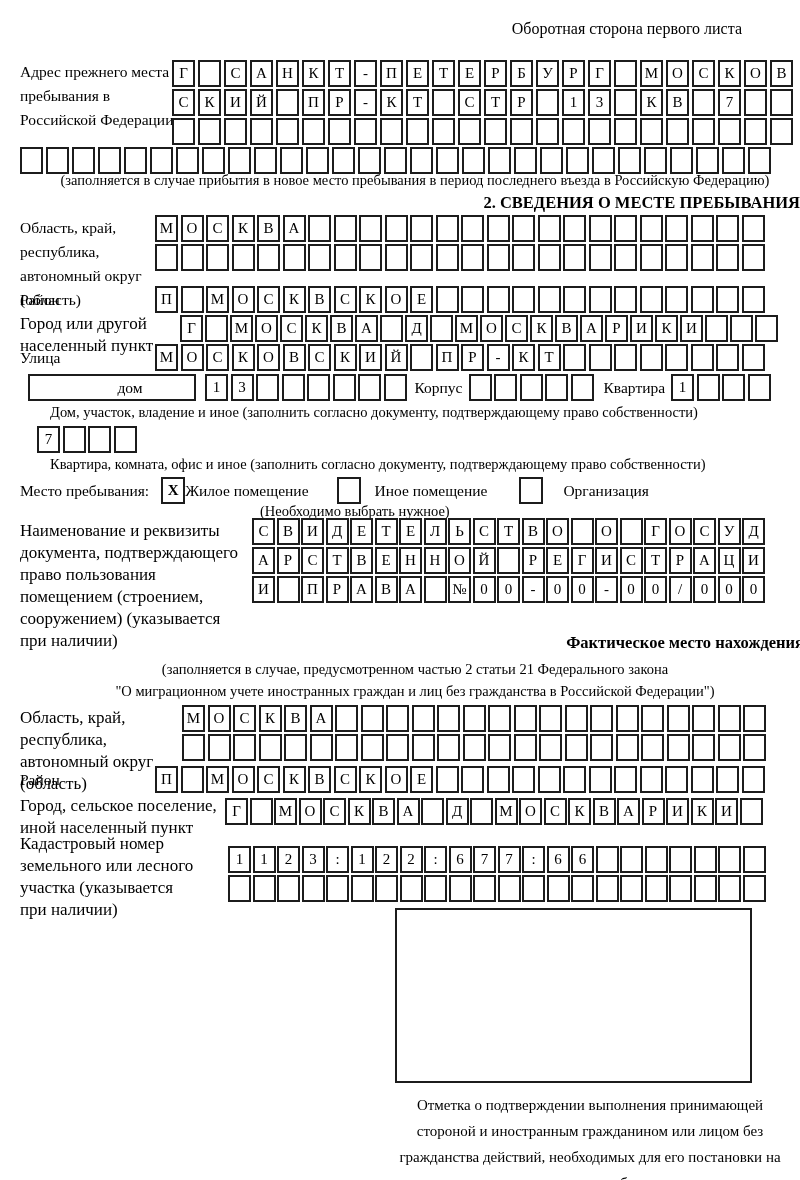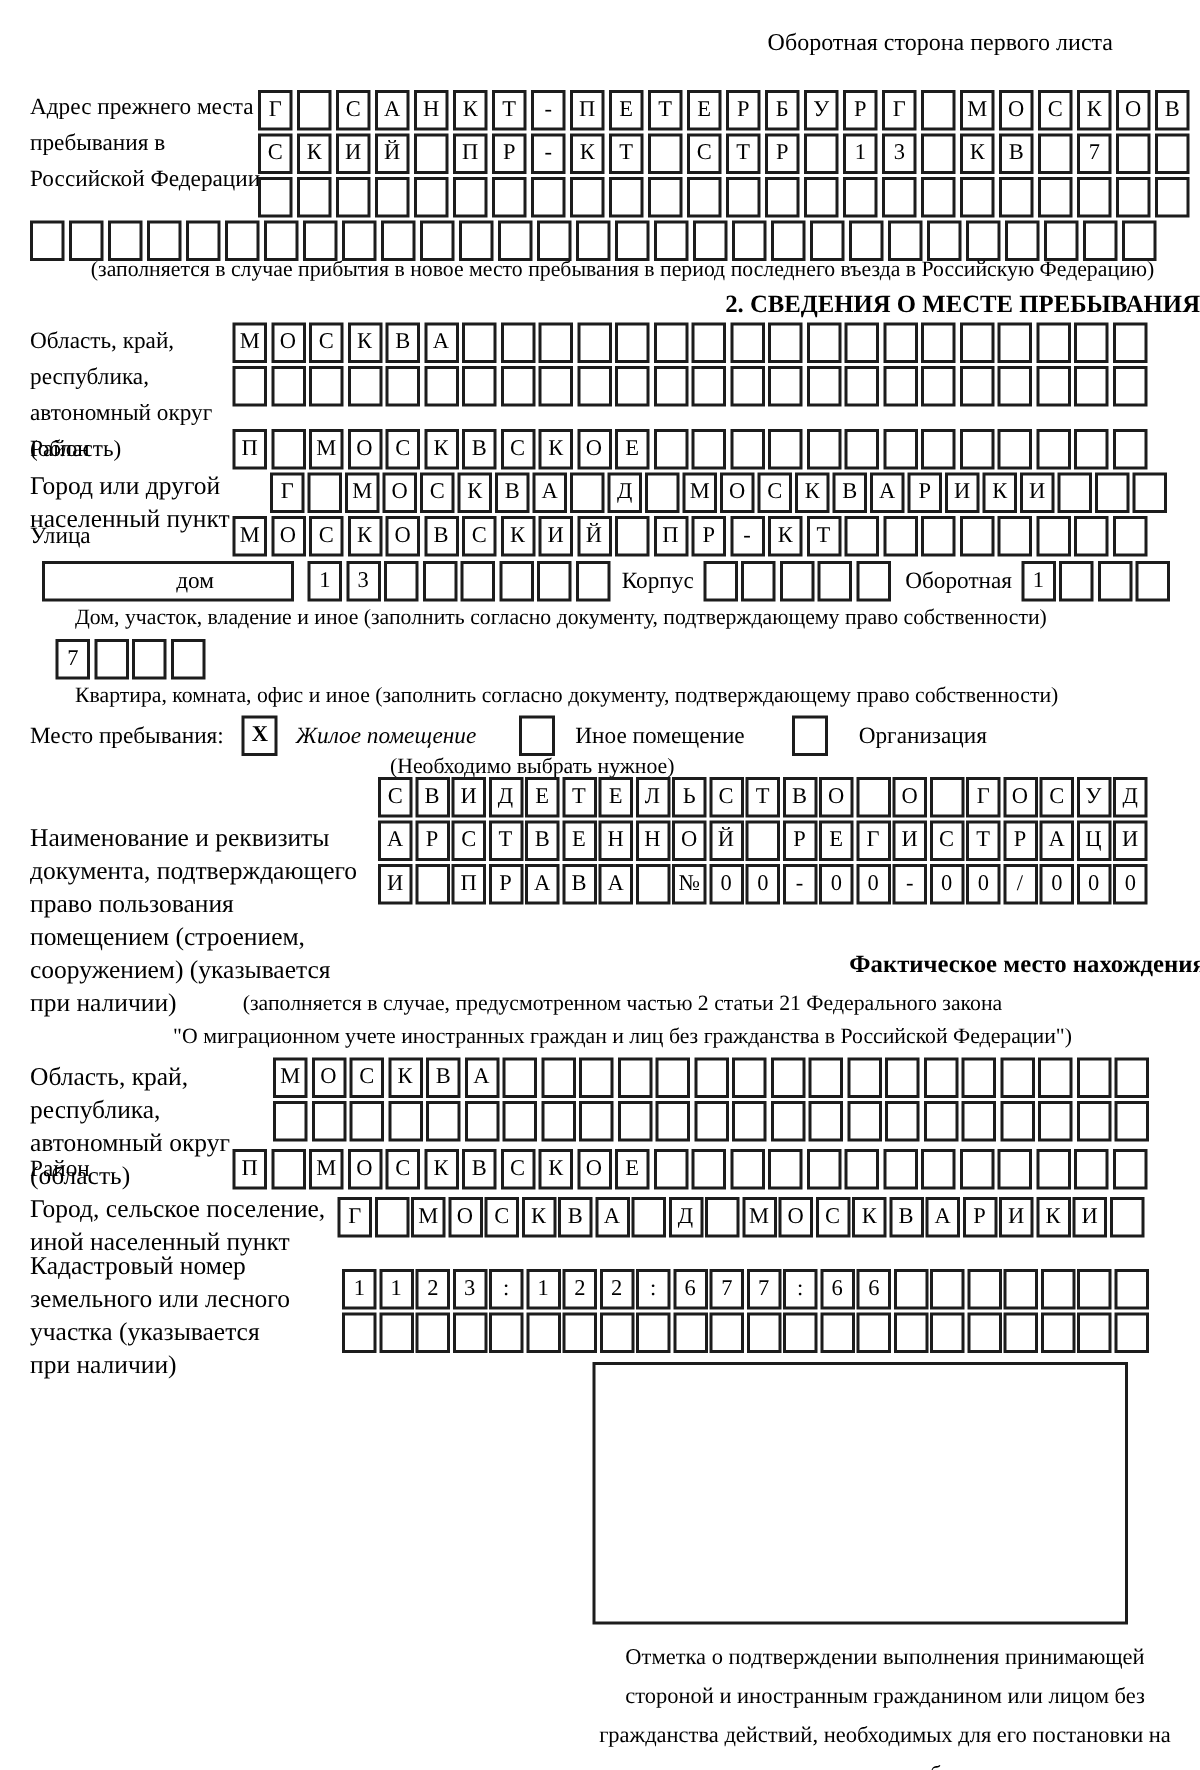--- a/index.html
+++ b/index.html
@@ -302,21 +302,21 @@
       <span class="cell"></span>
     </div>
   <div class="lbl" style="margin-left:8px;margin-right:6px;">Корпус</div>
   <div class="boxrow gap25">
       <span class="cell"></span>
       <span class="cell"></span>
       <span class="cell"></span>
       <span class="cell"></span>
       <span class="cell"></span>
     </div>
-  <div class="lbl" style="margin-left:10px;margin-right:6px;">Оборотная</div>
+  <div class="lbl" style="margin-left:10px;margin-right:6px;">Квартира</div>
   <div class="boxrow gap25">
       <span class="cell">1</span>
       <span class="cell"></span>
       <span class="cell"></span>
       <span class="cell"></span>
     </div>
 </div>
 <div class="abs note" style="top:404px;left:35px;">Дом, участок, владение и иное (заполнить согласно документу, подтверждающему право собственности)</div>
 
 <div class="abs inline" style="top:426px;left:28px;">
@@ -325,29 +325,29 @@
       <span class="cell"></span>
       <span class="cell"></span>
       <span class="cell"></span>
     </div>
 </div>
 <div class="abs note" style="top:456px;left:35px;">Квартира, комната, офис и иное (заполнить согласно документу, подтверждающему право собственности)</div>
 
 <div class="abs inline" style="top:477px;left:20px;">
   <div class="lbl">Место пребывания:</div>
   <span class="chk" style="margin-left:12px;">X</span>
-  <div class="lbl" style="margin-left:12px;font-style:italic;">Жилое помещение</div>
+  <div class="lbl" style="">Жилое помещение</div>
   <span class="chk" style="margin-left:28px;"></span>
   <div class="lbl" style="margin-left:14px;">Иное помещение</div>
   <span class="chk" style="margin-left:32px;"></span>
   <div class="lbl" style="margin-left:20px;">Организация</div>
 </div>
 <div class="abs note" style="top:503px;left:245px;">(Необходимо выбрать нужное)</div>
 
-<div class="abs lbl-tight" style="top:548px;left:20px;width:228px;">Наименование и реквизиты документа, подтверждающего право пользования помещением (строением, сооружением) (указывается при наличии)</div>
+<div class="abs lbl-tight" style="top:520px;left:20px;width:228px;">Наименование и реквизиты документа, подтверждающего право пользования помещением (строением, сооружением) (указывается при наличии)</div>
 <div class="abs rows" style="top:518px;left:252px;">
   <div class="boxrow gap15">
       <span class="cell">С</span>
       <span class="cell">В</span>
       <span class="cell">И</span>
       <span class="cell">Д</span>
       <span class="cell">Е</span>
       <span class="cell">Т</span>
       <span class="cell">Е</span>
       <span class="cell">Л</span>

